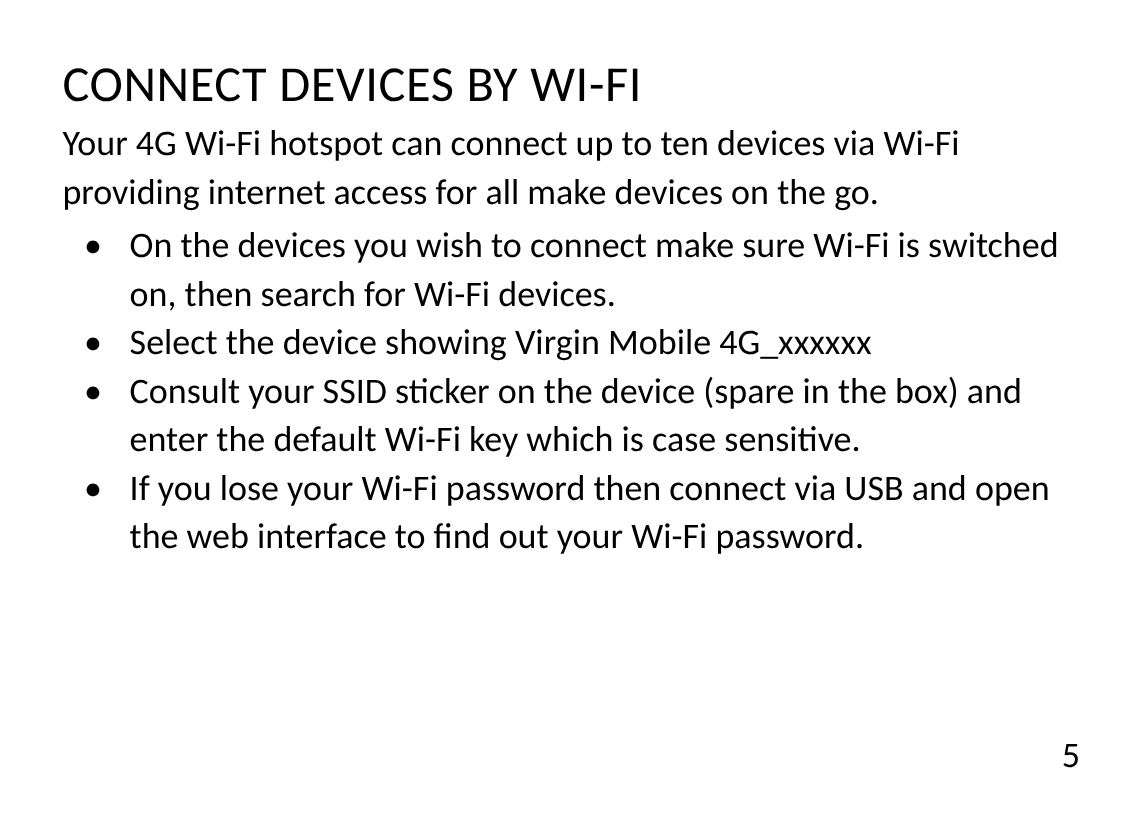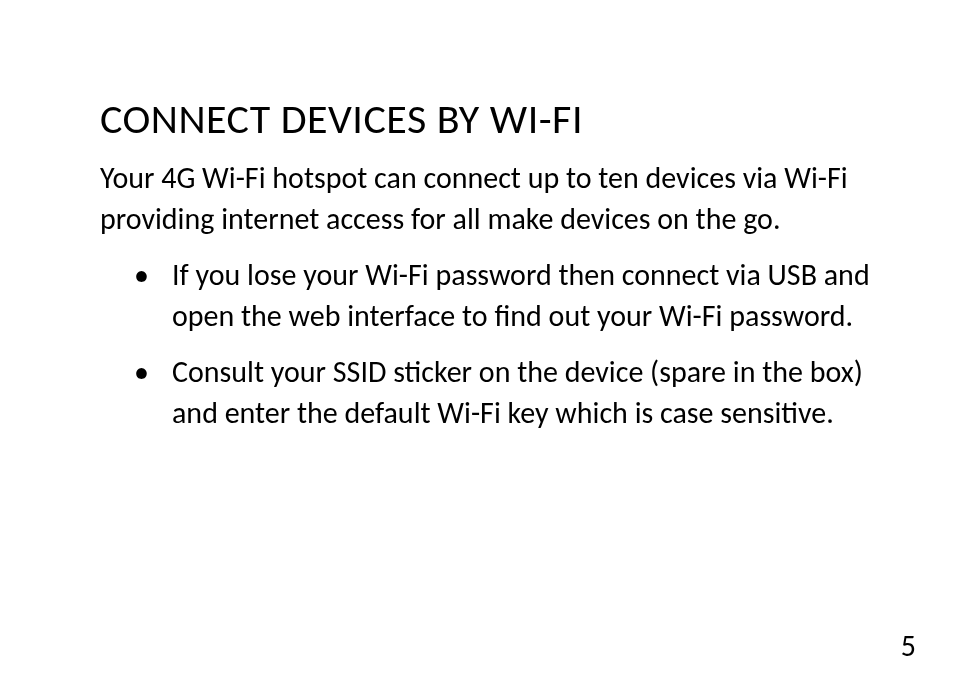--- a/index.html
+++ b/index.html
@@ -1,16 +1,16 @@
 <!DOCTYPE html>
 <html><head>
   <meta charset="utf-8">
   <style>
     * {
-      margin: 16px;
+      margin: 0;
       padding: 0;
       box-sizing: border-box;
     }
     body {
       width: 954px;
       height: 682px;
       background: #ffffff;
       font-family: Calibri, "Segoe UI", Arial, sans-serif;
       color: #000000;
       padding: 48px 52px 40px 52px;
@@ -55,17 +55,19 @@
     }
   </style>
 </head>
 <body>
 
 <h1 class="heading">CONNECT DEVICES BY WI-FI</h1>
 
 <p class="intro">Your 4G Wi-Fi hotspot can connect up to ten devices via Wi-Fi providing internet access for all make devices on the go.</p>
 
 <ul class="bullets">
+  <li>On the devices you wish to connect make sure Wi-Fi is switched on, then search for Wi-Fi devices.</li>
+  <li>Select the device showing Virgin Mobile 4G_xxxxxx</li>
+  <li>Consult your SSID sticker on the device (spare in the box) and enter the default Wi-Fi key which is case sensitive.</li>
   <li>If you lose your Wi-Fi password then connect via USB and open the web interface to find out your Wi-Fi password.</li>
-  <li>Consult your SSID sticker on the device (spare in the box) and enter the default Wi-Fi key which is case sensitive.</li>
 </ul>
 
 <div class="page-number">5</div>
 
 </body></html>

